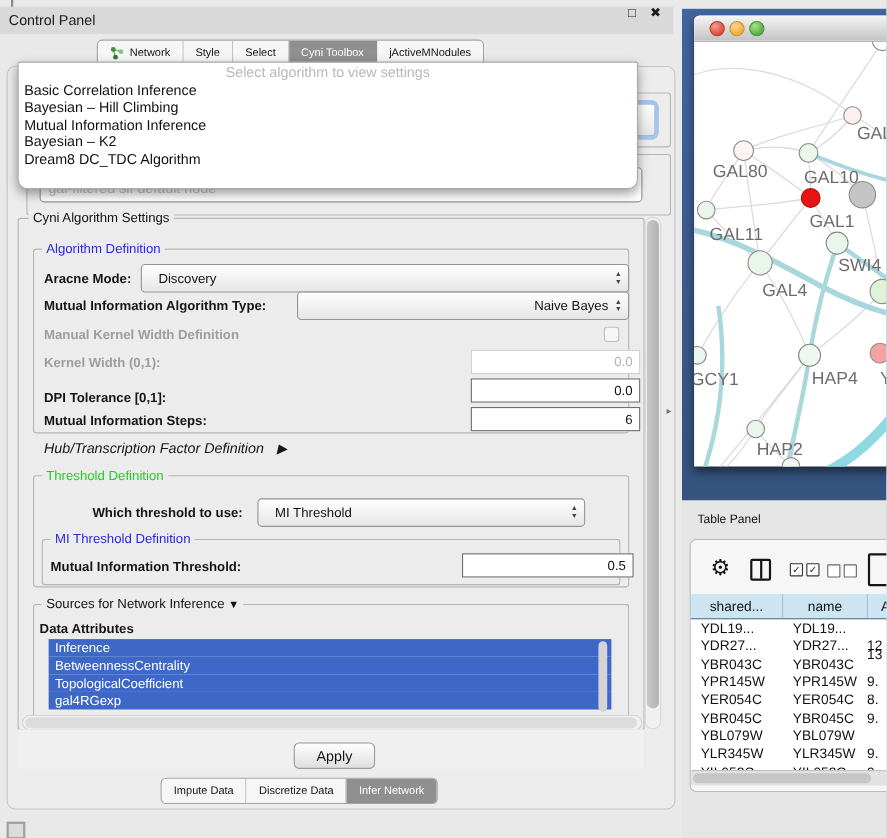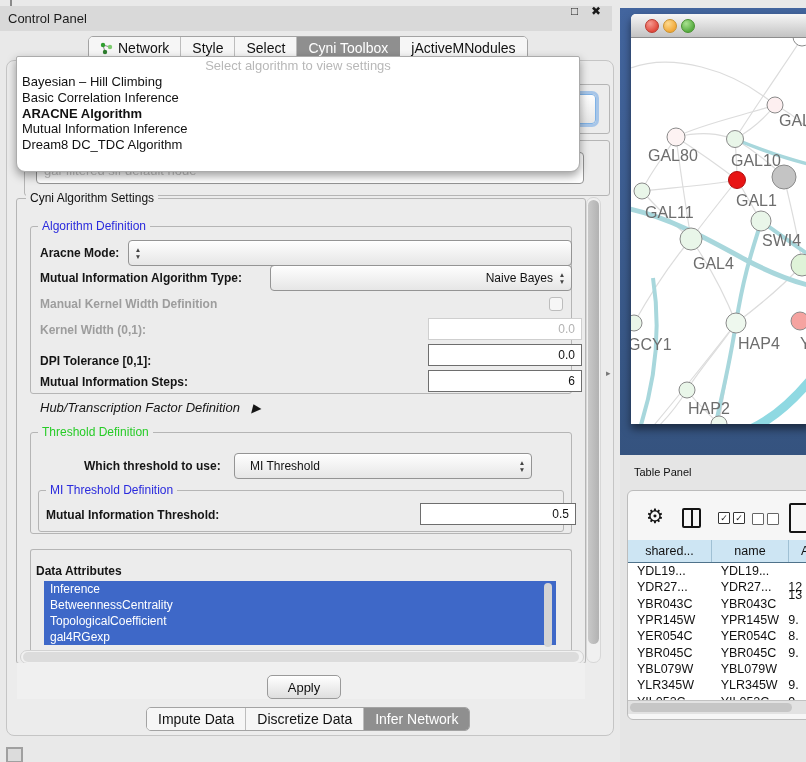--- a/index.html
+++ b/index.html
@@ -3,21 +3,21 @@
 <meta charset="utf-8">
 <style>
   html,body{margin:0;padding:0;background:#cfcfcf;}
   .stage{position:relative;width:806px;height:762px;background:#e9e9e9;overflow:hidden;
          font-family:"Liberation Sans",sans-serif;color:#111;}
   .abs{position:absolute;}
   
   .titlebar{left:0;top:6px;width:612px;height:25px;background:#d9d9d9;display:flex;align-items:center;}
   .titlebar .t{font-size:13px;padding-left:8px;color:#1b1b1b;}
   .win-ico{position:absolute;top:4px;font-size:12px;color:#1a1a1a;cursor:default;}
-  .tabbar{display:flex;height:22px;background:#f6f6f6;border:1px solid #a3a3a3;border-radius:5px;overflow:hidden;font-size:14px;}
+  .tabbar{display:flex;height:22px;background:#f6f6f6;border:1px solid #a3a3a3;border-radius:5px;overflow:hidden;font-size:10px;}
   .tab{padding:0 11px;display:flex;align-items:center;gap:5px;border-right:1px solid #bdbdbd;background:#f6f6f6;color:#111;white-space:nowrap;}
   .tab:last-child{border-right:none;}
   .tab.sel{background:#8f8f8f;color:#fff;border-right-color:#8f8f8f;}
   .outer-panel{left:6px;top:60px;width:606px;height:674px;background:#ececec;border:1px solid #c5c5c5;border-radius:8px;}
   .group{position:absolute;border:1px solid #b5b5b5;border-radius:3px;}
   .gtitle{position:absolute;font-size:12px;background:#ececec;padding:0 4px;white-space:nowrap;z-index:2;}
   .lbl{position:absolute;font-size:12px;font-weight:bold;color:#151515;white-space:nowrap;}
   .lbl.plain{font-weight:normal;font-size:13px;}
   .lbl.dis{color:#9d9d9d;}
   .combo{position:absolute;background:linear-gradient(#fefefe,#e6e6e6);border:1px solid #949494;border-radius:4px;
@@ -105,38 +105,39 @@
   <div class="abs outer-panel"></div>
 
   <div class="group" style="left:24px;top:84px;width:584px;height:48px;z-index:2;"></div>
   <div class="combo" style="left:36px;top:94px;width:558px;height:28px;border-color:#7fb2e6;box-shadow:0 0 0 3px rgba(110,165,230,.55);z-index:3;"></div>
   <div class="group" style="left:24px;top:140px;width:584px;height:54px;z-index:2;"></div>
   <div class="combo" style="left:36px;top:152px;width:546px;height:30px;background:#fff;z-index:3;"></div>
   <div class="ghost" style="left:44px;top:163px;">gal-filtered sif default node</div>
 
   <div class="abs popup">
     <div class="pp-ph">Select algorithm to view settings</div>
+    <div class="pp-item">Basic Correlation Inference</div>
     <div class="pp-item">Bayesian – Hill Climbing</div>
-    <div class="pp-item">Basic Correlation Inference</div>
-    <div class="pp-item bold">ARACNE Algorithm</div>
     <div class="pp-item">Mutual Information Inference</div>
+    <div class="pp-item">Bayesian – K2</div>
     <div class="pp-item">Dream8 DC_TDC Algorithm</div>
   </div>
 
   <div class="group" style="left:16px;top:198px;width:568px;height:464px;"></div>
   <div class="gtitle" style="left:26px;top:191px;">Cyni Algorithm Settings</div>
   <div class="vscroll" style="left:586px;top:197px;width:13px;height:464px;">
     <div class="vthumb" style="top:2px;height:444px;"></div>
   </div>
 
   <div class="group" style="left:30px;top:226px;width:540px;height:166px;"></div>
   <div class="gtitle" style="left:38px;top:219px;color:#2a2add;">Algorithm Definition</div>
 
   <div class="lbl" style="left:40px;top:246px;">Aracne Mode:</div>
   <div class="combo" style="left:128px;top:240px;width:442px;height:24px;">
+    <span class="txt">Discovery</span>
     <span class="stp">
         <span>▲</span>
         <span>▼</span>
       </span>
   </div>
 
   <div class="lbl" style="left:40px;top:271px;">Mutual Information Algorithm Type:</div>
   <div class="combo" style="left:270px;top:265px;width:300px;height:24px;text-align:right;">
     <span class="txt">Naive Bayes</span>
     <span class="stp">
@@ -173,20 +174,24 @@
         <span>▼</span>
       </span>
   </div>
 
   <div class="group" style="left:38px;top:490px;width:524px;height:40px;"></div>
   <div class="gtitle" style="left:46px;top:483px;color:#2a2add;">MI Threshold Definition</div>
   <div class="lbl" style="left:46px;top:508px;">Mutual Information Threshold:</div>
   <div class="field" style="left:420px;top:503px;width:142px;height:20px;">0.5</div>
 
   <div class="group" style="left:30px;top:549px;width:540px;height:113px;border-bottom:none;border-radius:3px 3px 0 0;"></div>
+  <div class="gtitle" style="left:38px;top:542px;">
+    <span>Sources for Network Inference</span>
+    <span style="font-size:10px;">▼</span>
+  </div>
   <div class="lbl" style="left:36px;top:564px;">Data Attributes</div>
   <div class="abs" style="left:44px;top:581px;width:512px;height:74px;overflow:hidden;">
     <div class="attr-item">Inference</div>
     <div class="attr-item">BetweennessCentrality</div>
     <div class="attr-item">TopologicalCoefficient</div>
     <div class="attr-item">gal4RGexp</div>
   </div>
   <div class="vscroll" style="left:543px;top:583px;width:10px;height:68px;border:none;background:transparent;">
     <div class="vthumb" style="top:0;height:64px;background:#d4d4d4;"></div>
   </div>

